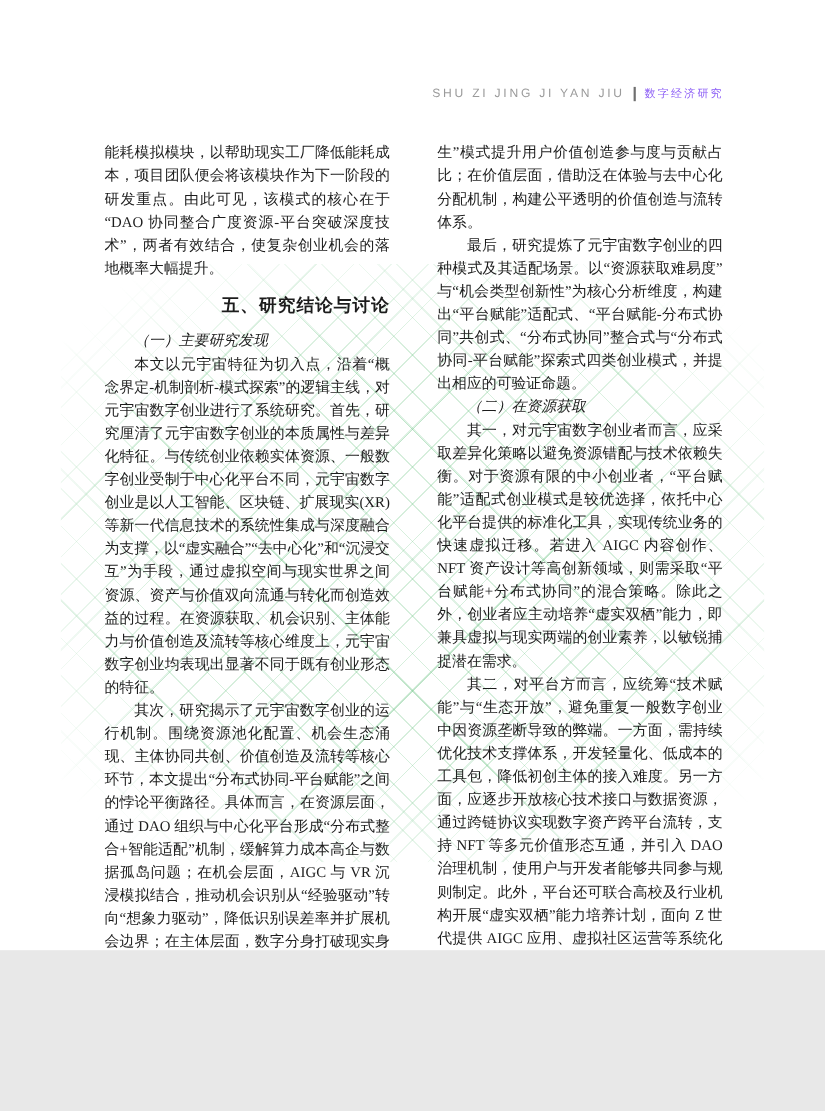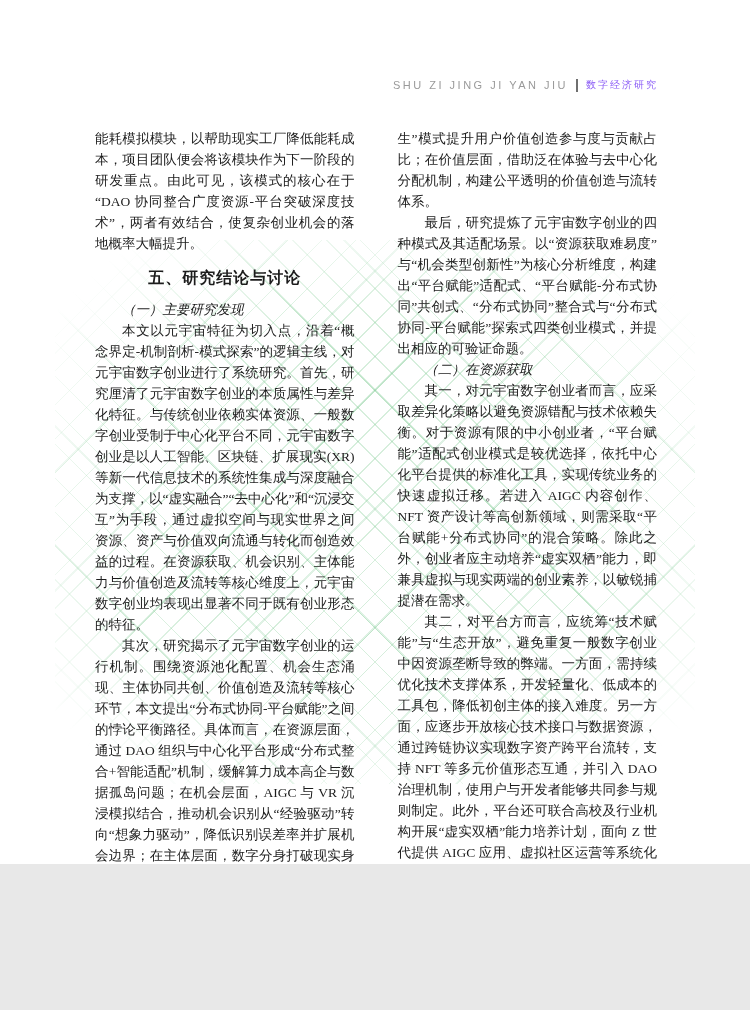--- a/index.html
+++ b/index.html
@@ -48,21 +48,21 @@
   .col p{
     margin:0;
     font-size:13.5px;line-height:21px;
     text-align:justify;text-justify:inter-character;
     text-indent:2em;
   }
   .col p.noindent{text-indent:0;}
   .prop-lead{font-weight:700;margin-right:0.6em;}
   .sec-heading{
     margin:14px 0 10px 0;
-    font-size:16px;font-weight:700;text-align:center;
+    font-size:16px;font-weight:700;text-align:right;
     letter-spacing:1px;
   }
   .subhead{
     font-style:italic;
     font-weight:500;
   }
   
   .footer{
     position:absolute;top:901px;right:90px;
     display:flex;align-items:center;

